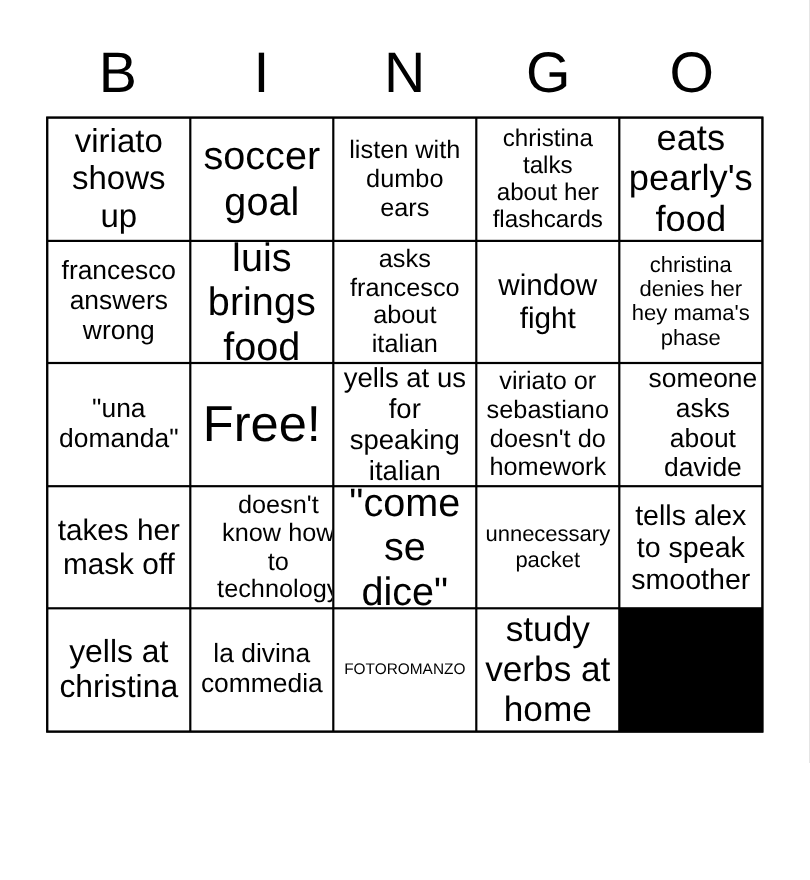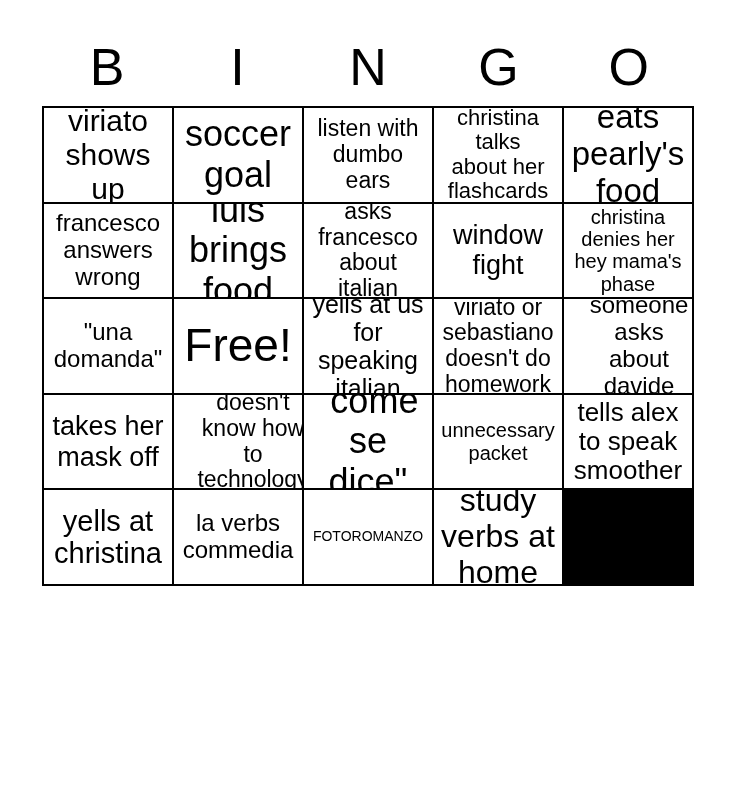--- a/index.html
+++ b/index.html
@@ -29,21 +29,21 @@
     text-align: center;
     font-size: 52px;
     line-height: 78px;
     font-weight: 400;
   }
   .grid {
     position: absolute;
     left: 42px;
     top: 106px;
     width: 652px;
-    height: 480px;
+    height: 560px;
     box-sizing: border-box;
     border: 2px solid #000000;
     background: #000000;
     display: grid;
     grid-template-columns: repeat(5, 1fr);
     grid-template-rows: repeat(5, 1fr);
     gap: 2px;
   }
   .cell {
     background: #ffffff;
@@ -175,21 +175,21 @@
     <div class="cell">
         <span class="cell-text" style="font-size: 26px;">tells alex
 to speak
 smoother</span>
       </div>
     <div class="cell">
         <span class="cell-text" style="font-size: 29px;">yells at
 christina</span>
       </div>
     <div class="cell">
-        <span class="cell-text" style="font-size: 24px;">la verbs
+        <span class="cell-text" style="font-size: 24px;">la divina
 commedia</span>
       </div>
     <div class="cell">
         <span class="cell-text" style="font-size: 14px;">FOTOROMANZO</span>
       </div>
     <div class="cell">
         <span class="cell-text" style="font-size: 32px;">study
 verbs at
 home</span>
       </div>

